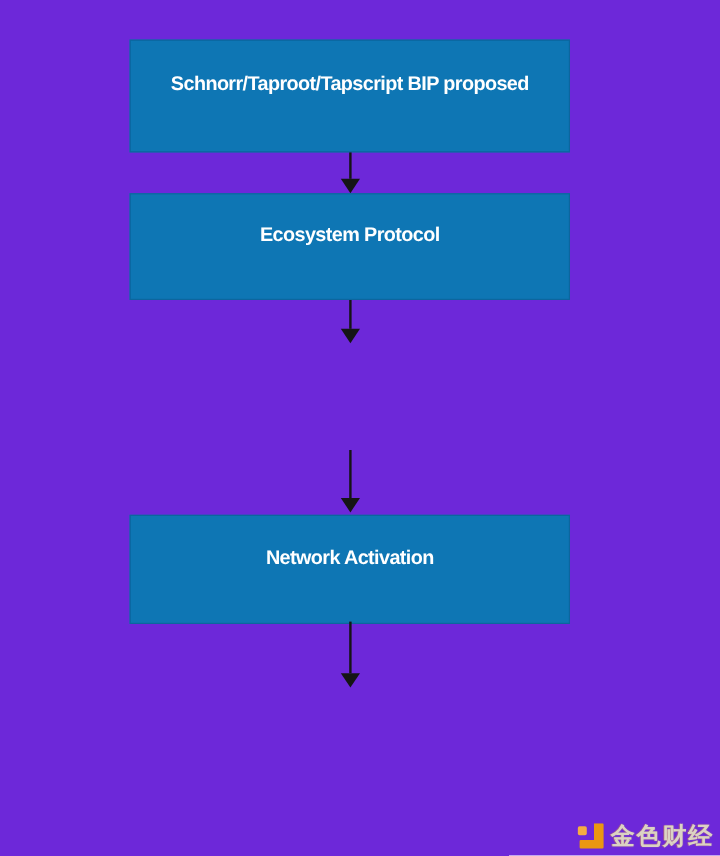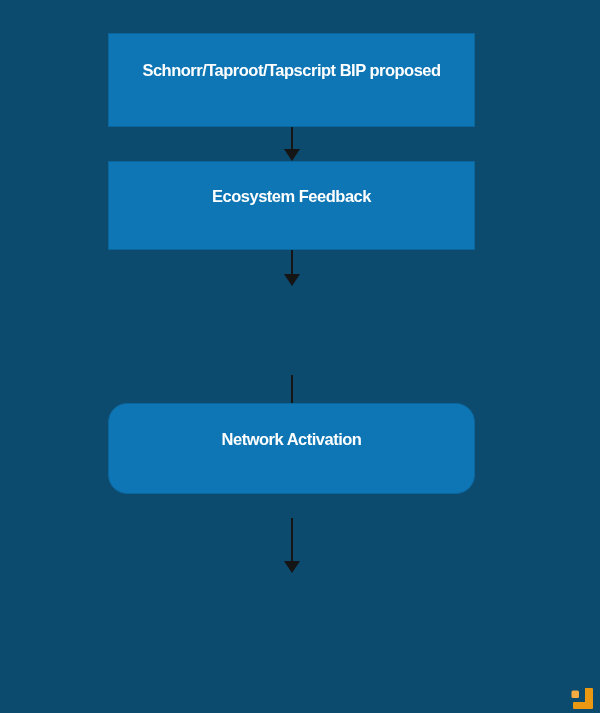--- a/index.html
+++ b/index.html
@@ -1,20 +1,20 @@
 <!DOCTYPE html>
 <html><head>
 <meta charset="utf-8">
 <style>
   html, body { margin: 0; padding: 0; background: #ffffff; }
   .canvas {
     position: relative;
     width: 600px;
     height: 713px;
-    background: #0c4a6e;
+    background: #6d28d9;
     overflow: hidden;
     font-family: "Liberation Sans", sans-serif;
   }
   .flow-box {
     position: absolute;
     left: 108px;
     width: 367px;
     box-sizing: border-box;
     background: #0e76b4;
     border: 1px solid #0c669e;
@@ -72,44 +72,45 @@
   <div class="flow-box single" style="top:33px; height:94px;">
     <span class="box-label">Schnorr/Taproot/Tapscript BIP proposed</span>
   </div>
 
   <div class="flow-arrow" style="top:127px; height:34px;">
     <div class="arrow-line"></div>
     <div class="arrow-head"></div>
   </div>
 
   <div class="flow-box single" style="top:161px; height:89px;">
-    <span class="box-label">Ecosystem Feedback</span>
+    <span class="box-label">Ecosystem Protocol</span>
   </div>
 
   <div class="flow-arrow" style="top:250px; height:36px;">
     <div class="arrow-line"></div>
     <div class="arrow-head"></div>
   </div>
 
 
   <div class="flow-arrow" style="top:375px; height:52px;">
     <div class="arrow-line"></div>
     <div class="arrow-head"></div>
   </div>
 
-  <div class="flow-box single" style="top:403px; height:91px;border-radius:19px;">
+  <div class="flow-box single" style="top:429px; height:91px;">
     <span class="box-label">Network Activation</span>
   </div>
 
   <div class="flow-arrow" style="top:518px; height:55px;">
     <div class="arrow-line"></div>
     <div class="arrow-head"></div>
   </div>
 
 
   <div class="watermark">
     <svg width="24" height="22" viewBox="0 0 24 22" aria-hidden="true">
       <rect x="0.5" y="2.5" width="7.5" height="7.5" rx="1.5" fill="#f6ac42"></rect>
       <path d="M14 0 H21 Q22 0 22 1 V20 Q22 21 21 21 H3 Q2 21 2 20 V15 Q2 14 3 14 H14 Z" fill="#ea9711"></path>
     </svg>
+    <span class="brand-text">金色财经</span>
   </div>
 
 </div>
 
 </body></html>

